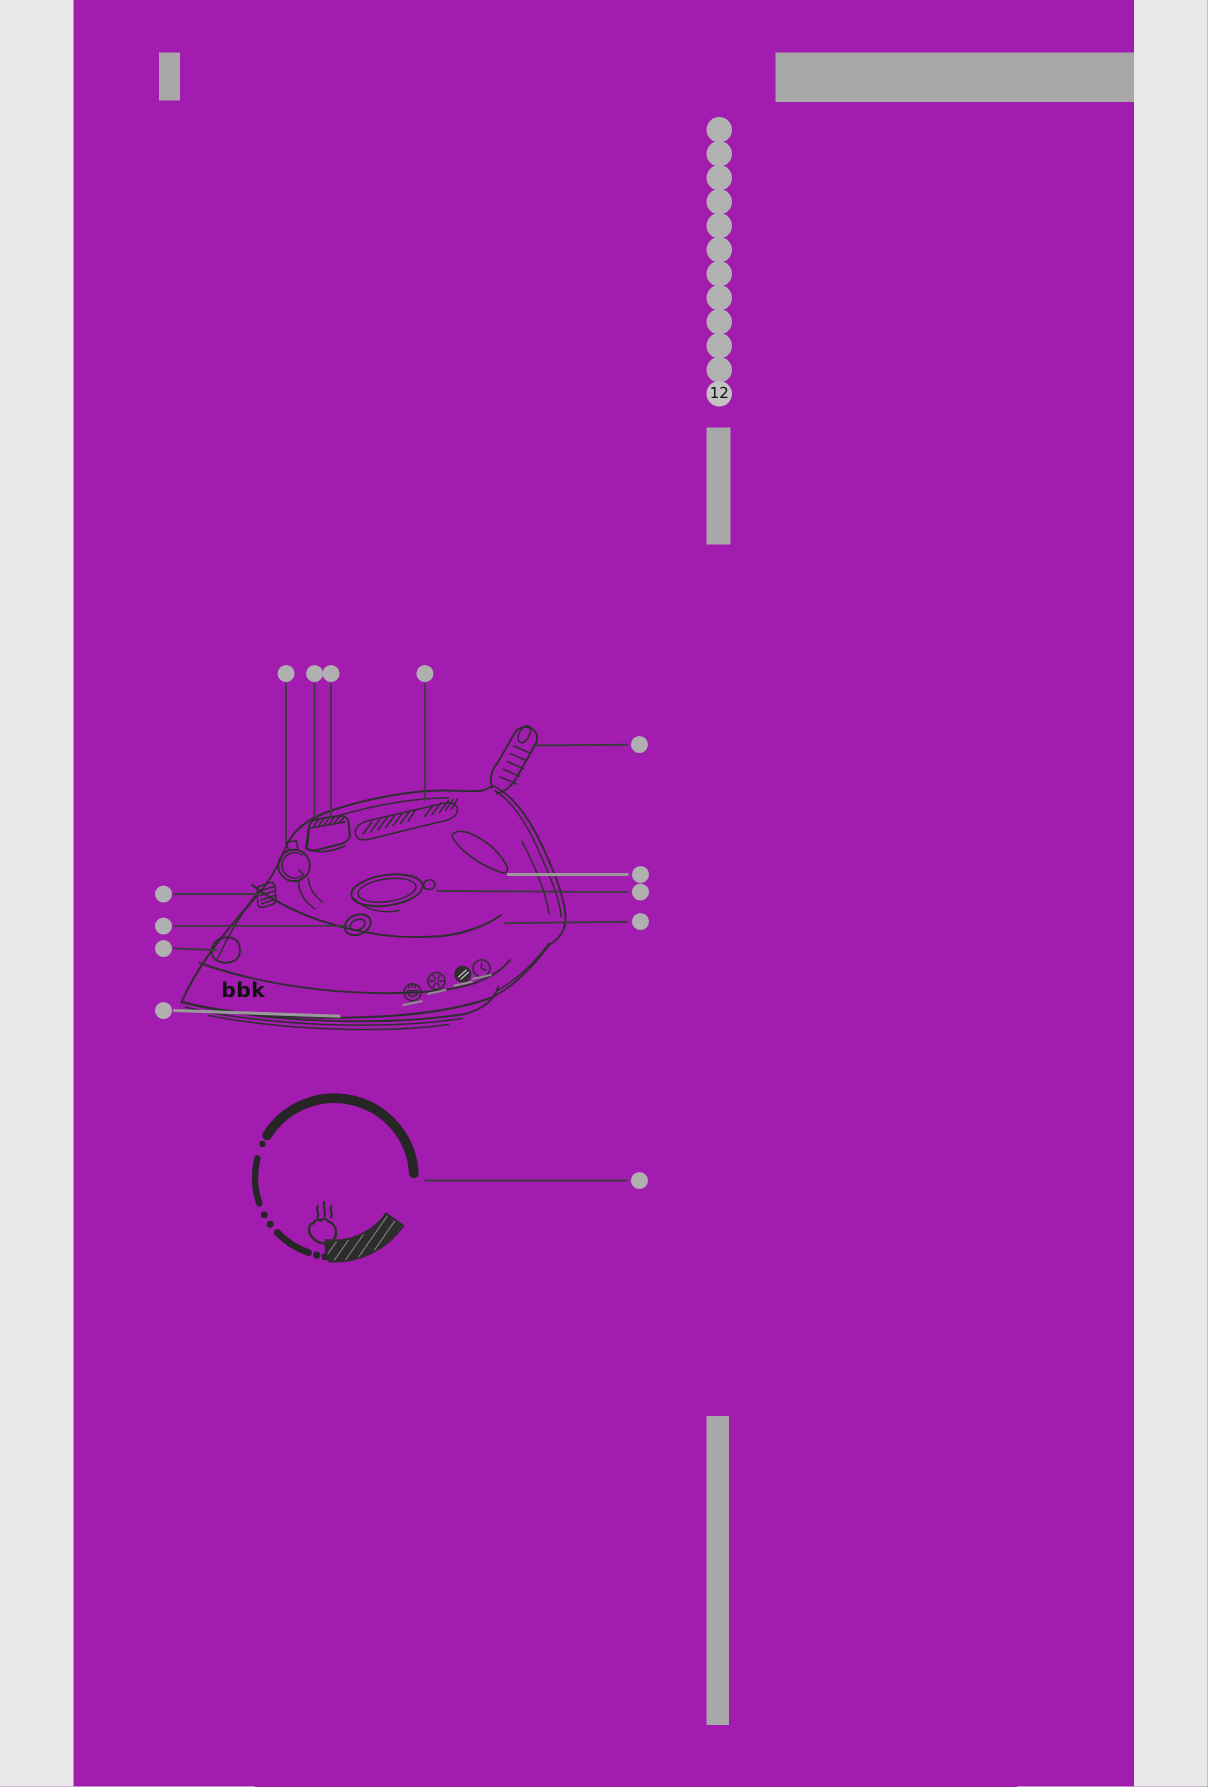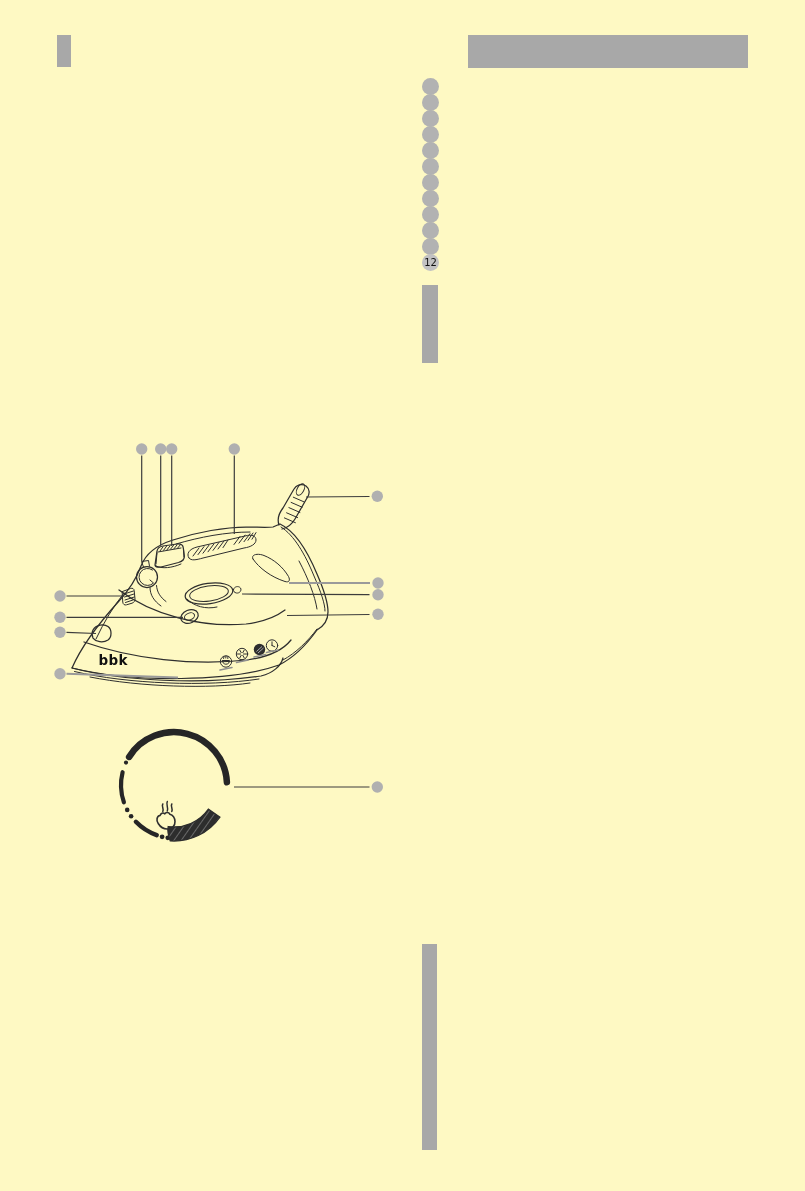--- a/index.html
+++ b/index.html
@@ -1,17 +1,17 @@
 <!DOCTYPE html>
 <html><head>
 <meta charset="utf-8">
 <style>
   html,body { margin:0; padding:0; background:#e8e8e8; }
   .page {
-    position:relative; width:805px; height:1191px; background:#fef9c3;
+    position:relative; width:707px; height:1191px; background:#a21caf;
     margin:0 auto; overflow:hidden;
     font-family:"DejaVu Sans", "Liberation Sans", sans-serif;
     text-align:center;
   }
   .bar { position:absolute; background:#a8a8a8; }
   .bar-top-left     { left:57px;  top:35px;  width:14px;  height:32px; }
   .bar-top-right    { left:468px; top:35px;  width:280px; height:33px; }
   .bar-side-mid     { left:422px; top:285px; width:16px;  height:78px; }
   .bar-side-bottom  { left:422px; top:944px; width:15px;  height:206px; }
 

